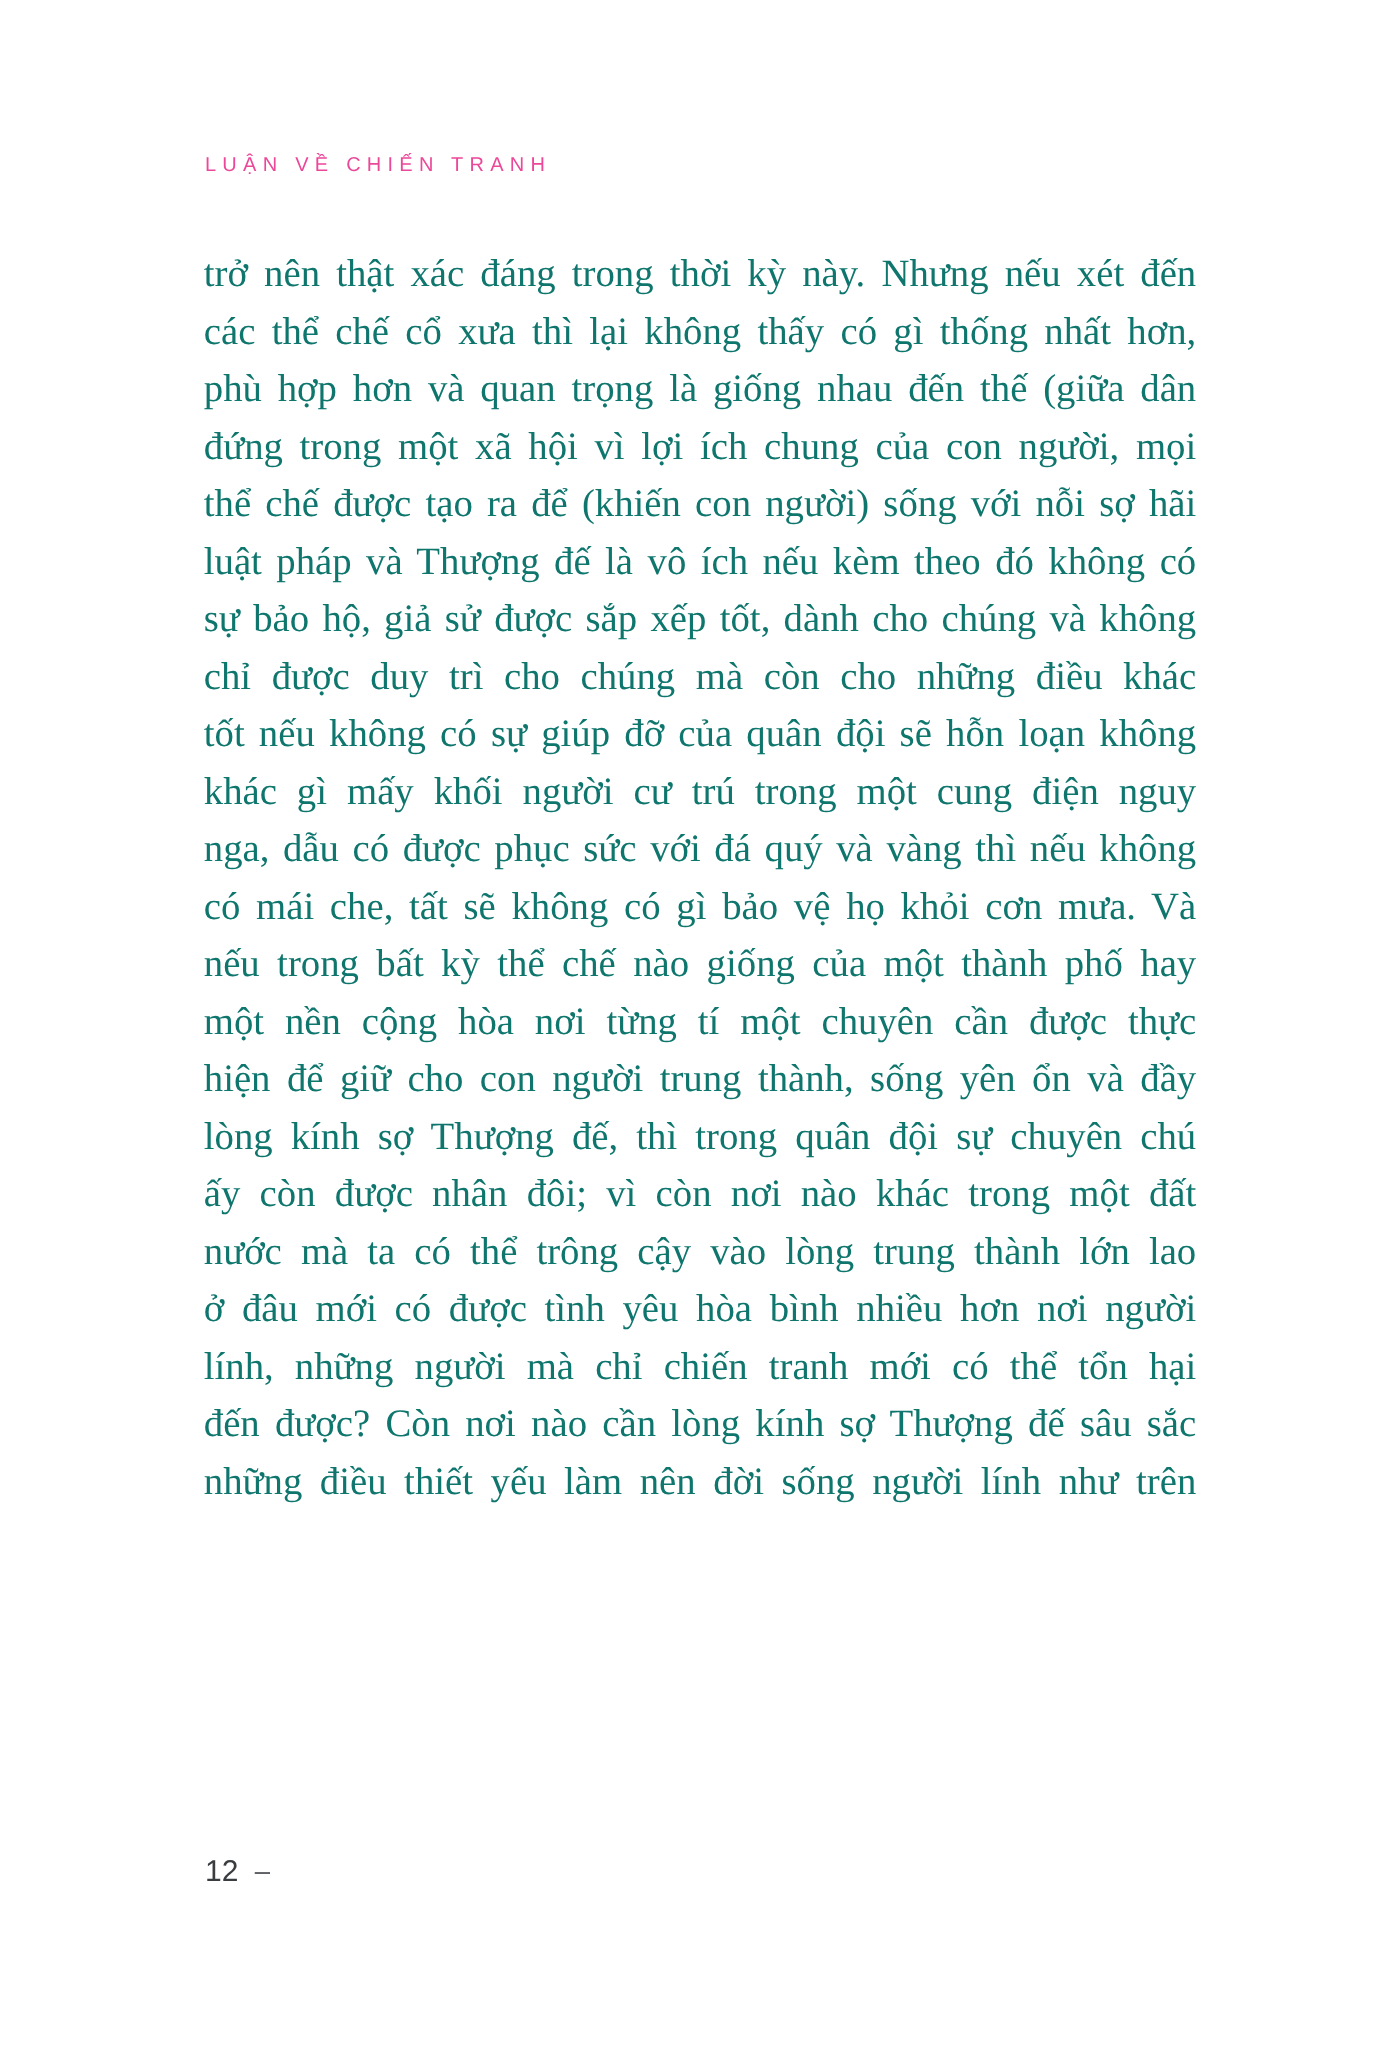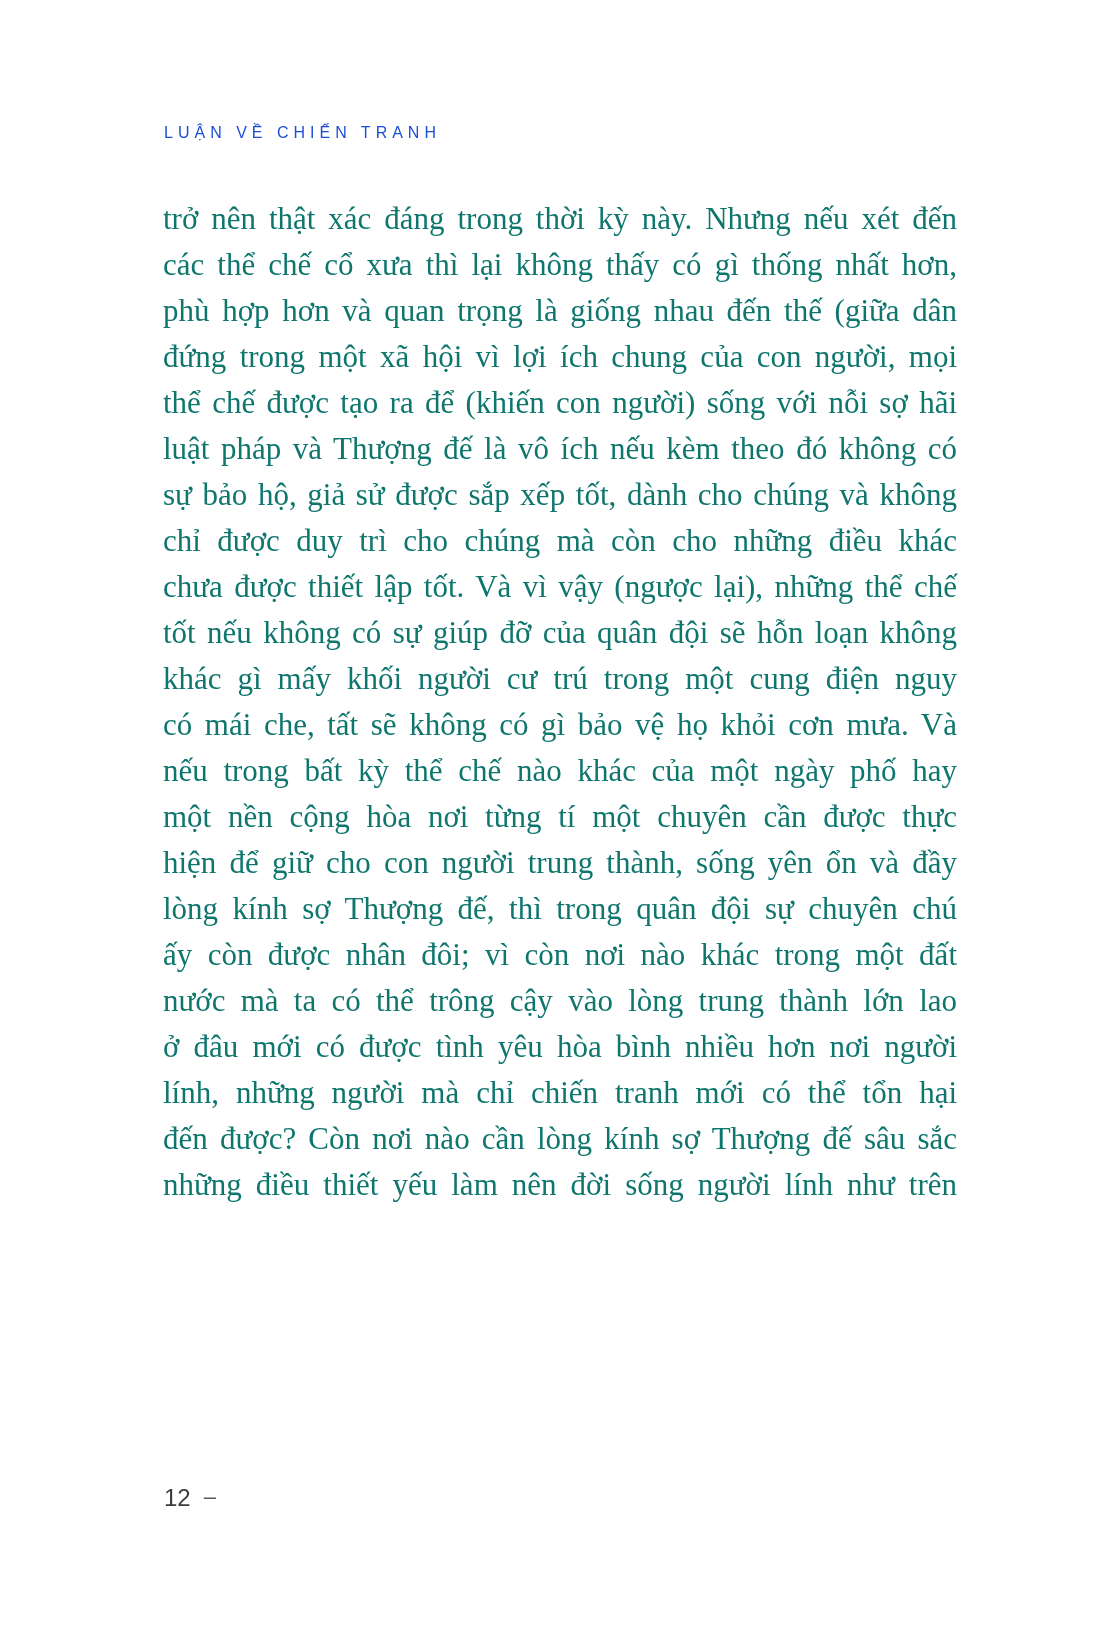--- a/index.html
+++ b/index.html
@@ -15,21 +15,21 @@
     overflow: hidden;
   }
   .running-header {
     position: absolute;
     left: 164px;
     top: 124px;
     font-family: "Liberation Sans", sans-serif;
     font-size: 16px;
     font-weight: 400;
     letter-spacing: 5px;
-    color: #1d4ed8;
+    color: #ec4899;
   }
   .body-text {
     position: absolute;
     left: 163px;
     top: 196px;
     width: 794px;
     font-family: "Liberation Serif", "DejaVu Serif", serif;
     font-size: 31px;
     line-height: 46px;
     color: #0f766e;
@@ -66,25 +66,25 @@
 
   <div class="body-text">
       <div class="line">trở nên thật xác đáng trong thời kỳ này. Nhưng nếu xét đến</div>
       <div class="line">các thể chế cổ xưa thì lại không thấy có gì thống nhất hơn,</div>
       <div class="line">phù hợp hơn và quan trọng là giống nhau đến thế (giữa dân</div>
       <div class="line">đứng trong một xã hội vì lợi ích chung của con người, mọi</div>
       <div class="line">thể chế được tạo ra để (khiến con người) sống với nỗi sợ hãi</div>
       <div class="line">luật pháp và Thượng đế là vô ích nếu kèm theo đó không có</div>
       <div class="line">sự bảo hộ, giả sử được sắp xếp tốt, dành cho chúng và không</div>
       <div class="line">chỉ được duy trì cho chúng mà còn cho những điều khác</div>
-      <div class="line">chưa được thiết lập tốt. Và vì vậy (ngược lại), những thể chế</div>
       <div class="line">tốt nếu không có sự giúp đỡ của quân đội sẽ hỗn loạn không</div>
       <div class="line">khác gì mấy khối người cư trú trong một cung điện nguy</div>
+      <div class="line">nga, dẫu có được phục sức với đá quý và vàng thì nếu không</div>
       <div class="line">có mái che, tất sẽ không có gì bảo vệ họ khỏi cơn mưa. Và</div>
-      <div class="line">nếu trong bất kỳ thể chế nào khác của một ngày phố hay</div>
+      <div class="line">nếu trong bất kỳ thể chế nào giống của một thành phố hay</div>
       <div class="line">một nền cộng hòa nơi từng tí một chuyên cần được thực</div>
       <div class="line">hiện để giữ cho con người trung thành, sống yên ổn và đầy</div>
       <div class="line">lòng kính sợ Thượng đế, thì trong quân đội sự chuyên chú</div>
       <div class="line">ấy còn được nhân đôi; vì còn nơi nào khác trong một đất</div>
       <div class="line">nước mà ta có thể trông cậy vào lòng trung thành lớn lao</div>
       <div class="line">ở đâu mới có được tình yêu hòa bình nhiều hơn nơi người</div>
       <div class="line">lính, những người mà chỉ chiến tranh mới có thể tổn hại</div>
       <div class="line">đến được? Còn nơi nào cần lòng kính sợ Thượng đế sâu sắc</div>
       <div class="line">những điều thiết yếu làm nên đời sống người lính như trên</div>
     </div>

